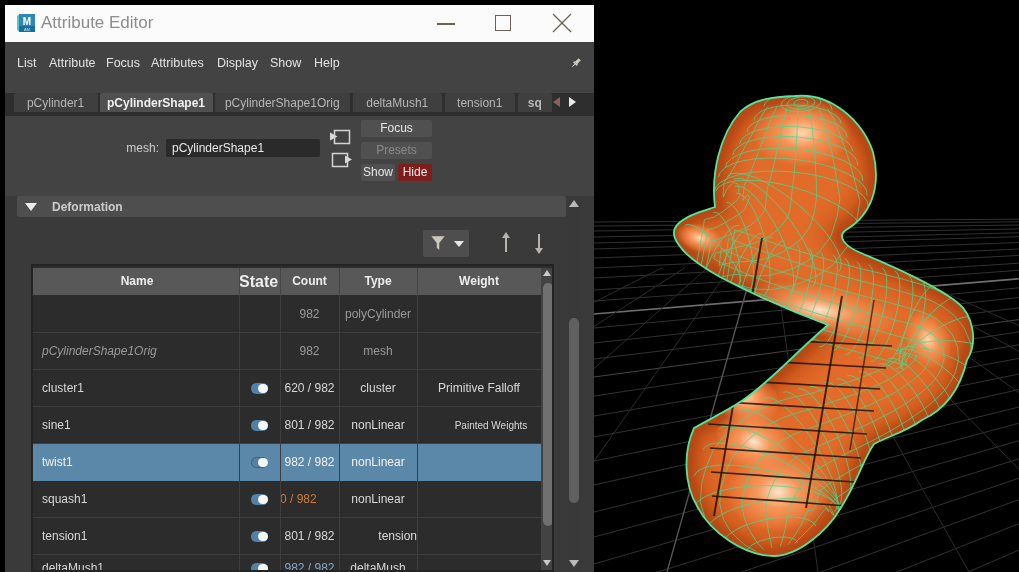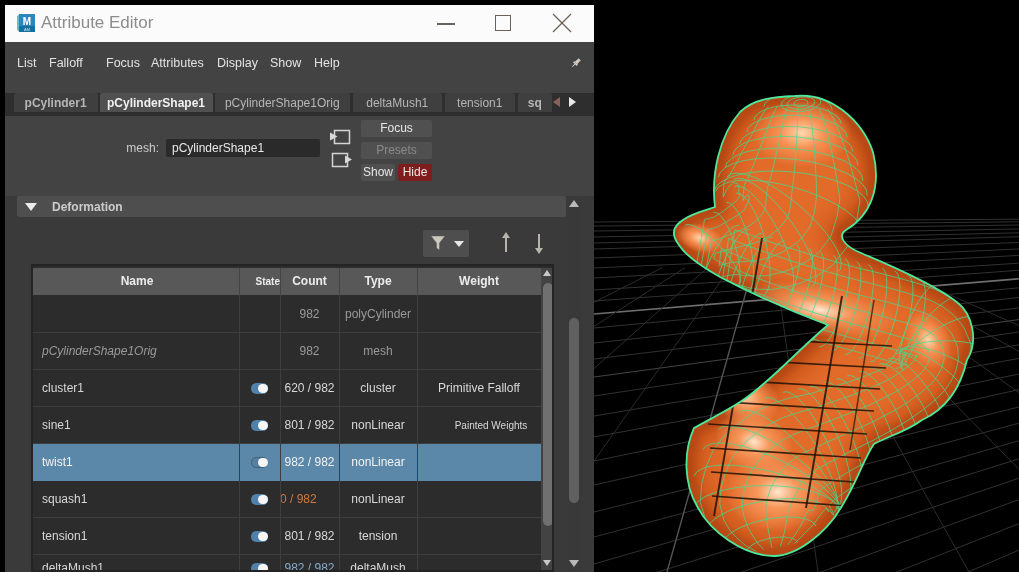--- a/index.html
+++ b/index.html
@@ -177,36 +177,36 @@
 <text x="11" y="17.5" font-family="Liberation Sans" font-size="4" fill="#cfe4ee" text-anchor="middle">AM</text>
 </svg>
 <div style="position:absolute;left:41px;top:13px;font-size:17px;color:#8c8c8c">Attribute Editor</div>
 <div style="position:absolute;left:437px;top:23px;width:18px;height:1.5px;background:#6b6257"></div>
 <div style="position:absolute;left:495px;top:15px;width:16px;height:16px;border:1.5px solid #6b6257;box-sizing:border-box"></div>
 <svg style="position:absolute;left:552px;top:13px" width="20" height="20" viewBox="0 0 20 20">
 <line x1="1" y1="1" x2="19" y2="19" stroke="#6b6257" stroke-width="1.3"></line>
 <line x1="19" y1="1" x2="1" y2="19" stroke="#6b6257" stroke-width="1.3"></line>
 </svg>
 <div style="position:absolute;left:17px;top:56px;font-size:12.5px;color:#e2e2e2">List</div>
-<div style="position:absolute;left:49px;top:56px;font-size:12.5px;color:#e2e2e2">Falloff</div>
+<div style="position:absolute;left:49px;top:56px;font-size:12.5px;color:#e2e2e2">Attribute</div>
 <div style="position:absolute;left:106px;top:56px;font-size:12.5px;color:#e2e2e2">Focus</div>
 <div style="position:absolute;left:151px;top:56px;font-size:12.5px;color:#e2e2e2">Attributes</div>
 <div style="position:absolute;left:217px;top:56px;font-size:12.5px;color:#e2e2e2">Display</div>
 <div style="position:absolute;left:270px;top:56px;font-size:12.5px;color:#e2e2e2">Show</div>
 <div style="position:absolute;left:314px;top:56px;font-size:12.5px;color:#e2e2e2">Help</div>
 <svg style="position:absolute;left:569px;top:56px" width="14" height="14" viewBox="0 0 16 16">
 <g transform="rotate(45 8 8)">
 <rect x="6.2" y="2" width="3.6" height="1.6" fill="#d6d0c6"></rect>
 <path d="M6.5 3.6 L9.5 3.6 L10 8 L6 8 Z" fill="#d6d0c6"></path>
 <rect x="5" y="8" width="6" height="1.8" fill="#d6d0c6"></rect>
 <rect x="7.5" y="9.8" width="1" height="4.2" fill="#d6d0c6"></rect>
 </g>
     </svg>
 <div style="position:absolute;left:5px;top:93px;width:589px;height:23px;background:#2e2e2e"></div>
-<div style="position:absolute;left:13.5px;top:93px;width:84.2px;height:19px;background:#3f3f3f;border-radius:2px 2px 0 0;color:#b6b6b6;font-weight:bold;font-size:12px;text-align:center;line-height:20px;overflow:hidden">pCylinder1</div>
+<div style="position:absolute;left:13.5px;top:93px;width:84.2px;height:19px;background:#3f3f3f;border-radius:2px 2px 0 0;color:#b6b6b6;font-weight:normal;font-size:12px;text-align:center;line-height:20px;overflow:hidden">pCylinder1</div>
 <div style="position:absolute;left:99.5px;top:93px;width:113.0px;height:19px;background:#505050;border-radius:2px 2px 0 0;color:#f0f0f0;font-weight:bold;font-size:12px;text-align:center;line-height:20px;overflow:hidden">pCylinderShape1</div>
 <div style="position:absolute;left:214.5px;top:93px;width:135.5px;height:19px;background:#3f3f3f;border-radius:2px 2px 0 0;color:#b6b6b6;font-weight:normal;font-size:12px;text-align:center;line-height:20px;overflow:hidden">pCylinderShape1Orig</div>
 <div style="position:absolute;left:352.5px;top:93px;width:89.5px;height:19px;background:#3f3f3f;border-radius:2px 2px 0 0;color:#b6b6b6;font-weight:normal;font-size:12px;text-align:center;line-height:20px;overflow:hidden">deltaMush1</div>
 <div style="position:absolute;left:444.5px;top:93px;width:70.5px;height:19px;background:#3f3f3f;border-radius:2px 2px 0 0;color:#b6b6b6;font-weight:normal;font-size:12px;text-align:center;line-height:20px;overflow:hidden">tension1</div>
 <div style="position:absolute;left:517.5px;top:93px;width:34.5px;height:19px;background:#3f3f3f;border-radius:2px 2px 0 0;color:#b6b6b6;font-weight:bold;font-size:12px;text-align:center;line-height:20px;overflow:hidden">sq</div>
 <div style="position:absolute;left:553px;top:97px;width:0;height:0;border-top:5.5px solid transparent;border-bottom:5.5px solid transparent;border-right:7px solid #8a625a"></div>
 <div style="position:absolute;left:569px;top:97px;width:0;height:0;border-top:5.5px solid transparent;border-bottom:5.5px solid transparent;border-left:7px solid #e8e8e8"></div>
 <div style="position:absolute;left:125px;top:141px;width:34px;text-align:right;font-size:12px;color:#cccccc">mesh:</div>
 <div style="position:absolute;left:166px;top:139px;width:154px;height:18px;background:#2a2a2a;border-radius:2px;color:#e8e8e8;font-size:12px;line-height:18px;padding-left:6px;box-sizing:border-box">pCylinderShape1</div>
 <svg style="position:absolute;left:329px;top:129px" width="22" height="16" viewBox="0 0 22 16">
@@ -234,21 +234,21 @@
 <line x1="7" y1="4" x2="7" y2="20" stroke="#b9b4ab" stroke-width="2"></line>
 <polygon points="7,0 11,6 3,6" fill="#b9b4ab"></polygon>
 </svg>
 <svg style="position:absolute;left:532px;top:232px" width="14" height="22" viewBox="0 0 14 22">
 <line x1="7" y1="2" x2="7" y2="18" stroke="#b9b4ab" stroke-width="2"></line>
 <polygon points="7,22 11,16 3,16" fill="#b9b4ab"></polygon>
 </svg>
 <div style="position:absolute;left:31px;top:264px;width:523px;height:308px;background:#2c2c2c;border:2px solid #242424;box-sizing:border-box;overflow:hidden">
 <div style="position:absolute;left:0;top:2px;width:519px;height:27px;background:#585858"></div>
 <div style="position:absolute;left:2px;top:2px;width:204px;height:27px;line-height:27px;text-align:center;color:#ececec;font-weight:bold;font-size:12px">Name</div>
-<div style="position:absolute;left:206px;top:2px;width:41px;height:20px;line-height:27px;text-align:right;color:#ececec;font-weight:bold;font-size:10px">State</div>
+<div style="position:absolute;left:206px;top:2px;width:41px;height:20px;line-height:27px;text-align:left;color:#ececec;font-weight:bold;font-size:16px">State</div>
 <div style="position:absolute;left:247px;top:2px;width:59px;height:27px;line-height:27px;text-align:center;color:#ececec;font-weight:bold;font-size:12px">Count</div>
 <div style="position:absolute;left:306px;top:2px;width:78px;height:27px;line-height:27px;text-align:center;color:#ececec;font-weight:bold;font-size:12px">Type</div>
 <div style="position:absolute;left:384px;top:2px;width:124px;height:27px;line-height:27px;text-align:center;color:#ececec;font-weight:bold;font-size:12px">Weight</div>
 <div style="position:absolute;left:206px;top:2px;width:1px;height:27px;background:#454545"></div>
 <div style="position:absolute;left:247px;top:2px;width:1px;height:27px;background:#454545"></div>
 <div style="position:absolute;left:306px;top:2px;width:1px;height:27px;background:#454545"></div>
 <div style="position:absolute;left:384px;top:2px;width:1px;height:27px;background:#454545"></div>
 <div style="position:absolute;left:247px;top:30px;width:59px;height:37px;line-height:37px;text-align:center;color:#9a9a9a;font-size:12px">982</div>
 <div style="position:absolute;left:306px;top:30px;width:78px;height:37px;line-height:37px;text-align:center;color:#9a9a9a;font-size:12px">polyCylinder</div>
 <div style="position:absolute;left:0;top:66px;width:508px;height:1px;background:#3e3e3e"></div>
@@ -279,21 +279,21 @@
 <div style="position:absolute;left:9px;top:215px;width:190px;height:37px;line-height:37px;color:#d8d8d8;font-style:normal;font-size:12px">squash1</div>
 <div style="position:absolute;left:217.5px;top:228.25px;width:17px;height:10.5px;background:#5181a8;border-radius:5.25px"></div>
       <div style="position:absolute;left:225px;top:228.75px;width:9.5px;height:9.5px;background:#f6f6f6;border-radius:50%"></div>
 <div style="position:absolute;left:247px;top:215px;width:59px;height:37px;line-height:37px;color:#cf7a3c;font-size:12px">0 / 982</div>
 <div style="position:absolute;left:306px;top:215px;width:78px;height:37px;line-height:37px;text-align:center;color:#d8d8d8;font-size:12px">nonLinear</div>
 <div style="position:absolute;left:0;top:251px;width:508px;height:1px;background:#3e3e3e"></div>
 <div style="position:absolute;left:9px;top:252px;width:190px;height:37px;line-height:37px;color:#d8d8d8;font-style:normal;font-size:12px">tension1</div>
 <div style="position:absolute;left:217.5px;top:265.25px;width:17px;height:10.5px;background:#5181a8;border-radius:5.25px"></div>
       <div style="position:absolute;left:225px;top:265.75px;width:9.5px;height:9.5px;background:#f6f6f6;border-radius:50%"></div>
 <div style="position:absolute;left:247px;top:252px;width:59px;height:37px;line-height:37px;text-align:center;color:#d8d8d8;font-size:12px">801 / 982</div>
-<div style="position:absolute;left:306px;top:252px;width:78px;height:37px;line-height:37px;text-align:center;color:#d8d8d8;font-size:12px">tension</div>
+<div style="position:absolute;left:306px;top:252px;width:78px;height:37px;line-height:37px;text-align:right;color:#d8d8d8;font-size:12px">tension</div>
 <div style="position:absolute;left:0;top:288px;width:508px;height:1px;background:#3e3e3e"></div>
 <div style="position:absolute;left:9px;top:289px;width:190px;height:27px;line-height:27px;color:#d8d8d8;font-style:normal;font-size:12px">deltaMush1</div>
 <div style="position:absolute;left:217.5px;top:297.25px;width:17px;height:10.5px;background:#5181a8;border-radius:5.25px"></div>
       <div style="position:absolute;left:225px;top:297.75px;width:9.5px;height:9.5px;background:#f6f6f6;border-radius:50%"></div>
 <div style="position:absolute;left:247px;top:289px;width:59px;height:27px;line-height:27px;text-align:center;color:#85aacd;font-size:12px">982 / 982</div>
 <div style="position:absolute;left:306px;top:289px;width:78px;height:27px;line-height:27px;text-align:center;color:#d8d8d8;font-size:12px">deltaMush</div>
 
 <div style="position:absolute;left:206px;top:29px;width:1px;height:279px;background:#3e3e3e"></div>
 <div style="position:absolute;left:247px;top:29px;width:1px;height:279px;background:#3e3e3e"></div>
 <div style="position:absolute;left:306px;top:29px;width:1px;height:279px;background:#3e3e3e"></div>

